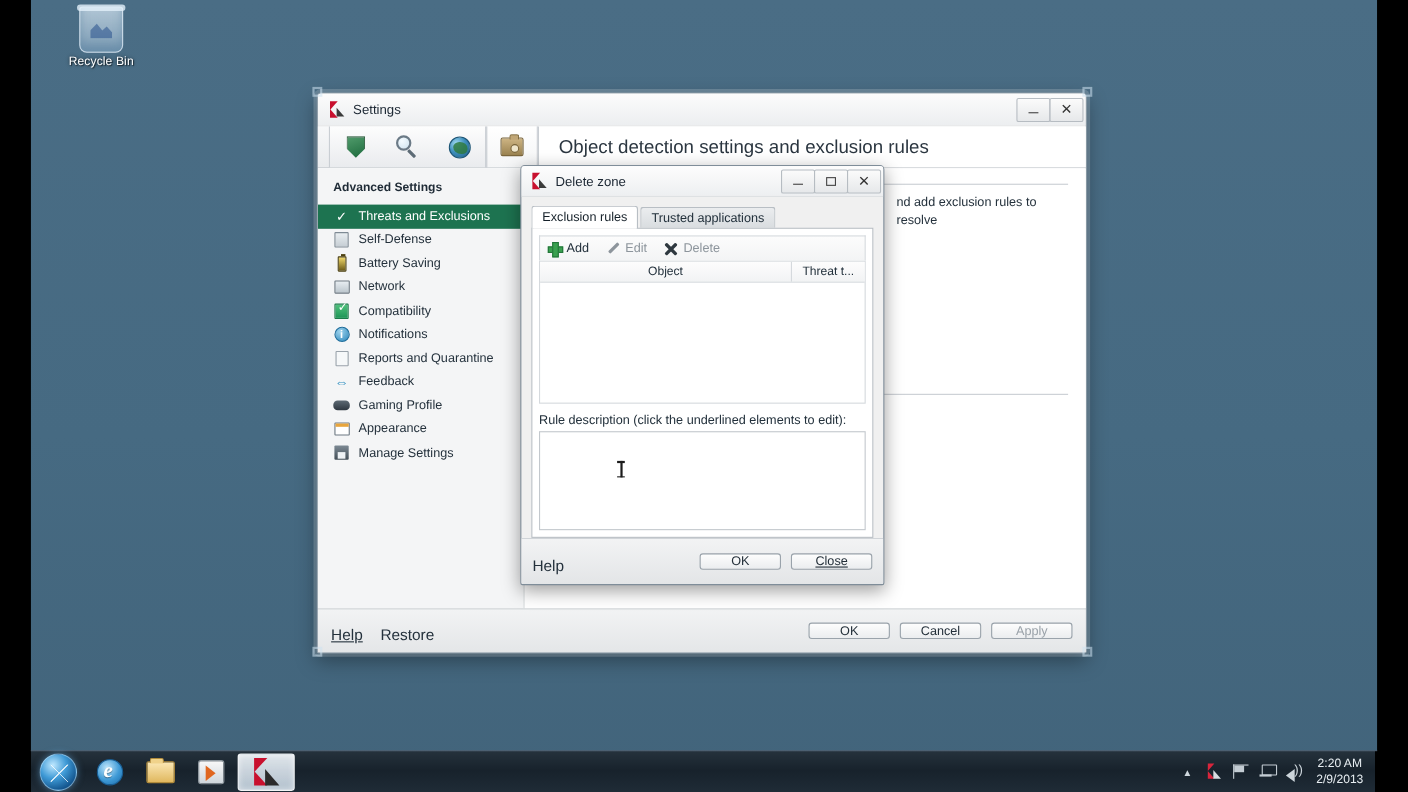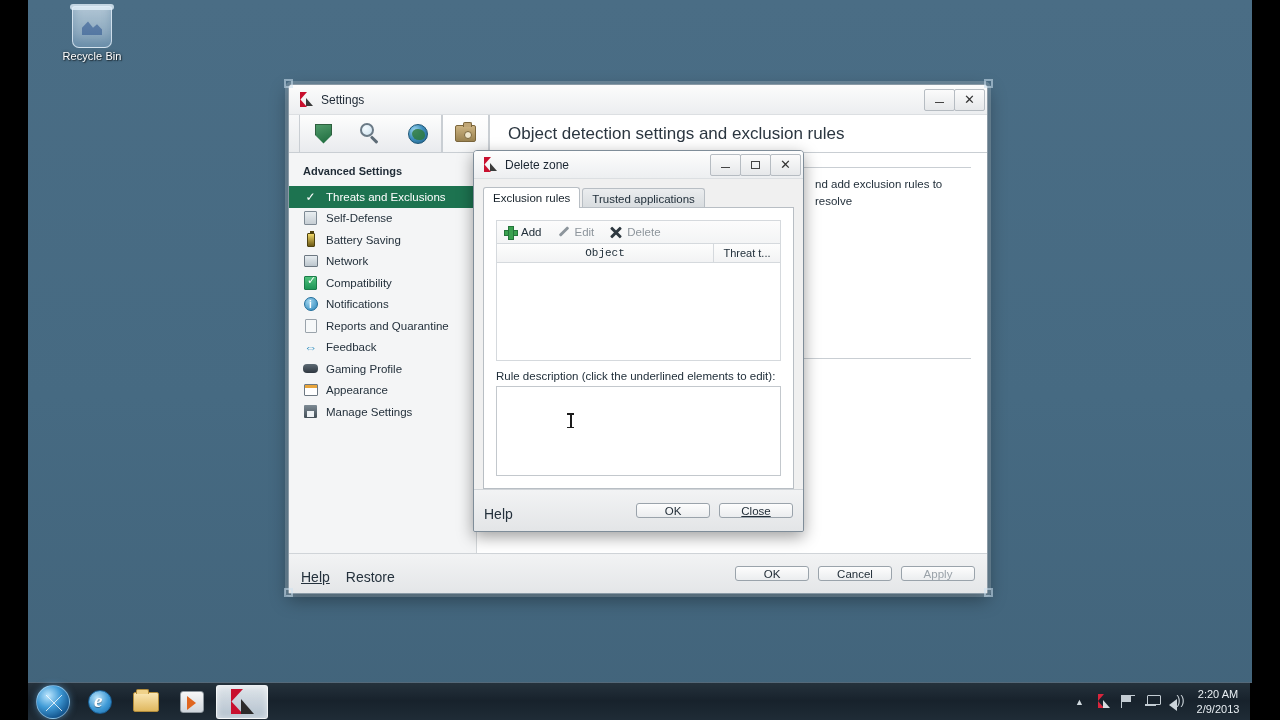--- a/index.html
+++ b/index.html
@@ -255,21 +255,21 @@
   }
   .tab.active {
     background: #ffffff; height: 21px; color:#152029; position: relative; z-index: 2;
   }
   .tab.inactive {
     background: linear-gradient(180deg,#ebedef,#d8dcdf); margin-left: 2px; color:#2a3views;
     color:#22303b;
   }
   .tab-panel {
     flex: 1; background: #ffffff; border: 1px solid #b8bec4; margin-top: -1px;
-    padding: 12px; display: flex; flex-direction: column;
+    padding: 6px; display: flex; flex-direction: column;
   }
   .rule-toolbar {
     height: 23px; display: flex; align-items: center;
     border: 1px solid #d5d9dd; border-bottom: 0;
     background: linear-gradient(180deg,#fcfcfc,#f3f4f5);
     padding-left: 7px;
   }
   .tb-act { display: flex; align-items: center; margin-right: 16px; font-size: 11.5px; }
   .tb-act.dim { color: #8d959c; }
   .tb-act .lbl { margin-left: 5px; color: #22303b; }
@@ -305,21 +305,20 @@
     background:#fff;
   }
   .rl-head {
     height: 19px; display: flex; border-bottom: 1px solid #d5d9dd;
     background: linear-gradient(180deg,#fdfdfd,#f2f3f4);
     font-size: 11px; color: #22303b;
   }
   .rl-col-object {
     flex: 1; display: flex; align-items: center; justify-content: center;
     border-right: 1px solid #d5d9dd;
-    font-family: Liberation Mono, monospace;
   }
   .rl-col-threat {
     width: 66px; display: flex; align-items: center; justify-content: center;
   }
   .rl-rows { flex: 1; }
 
   .rule-desc-label {
     font-size: 11.5px; color: #22303b; margin-top: 9px; margin-bottom: 4px;
   }
   .rule-desc-box {

